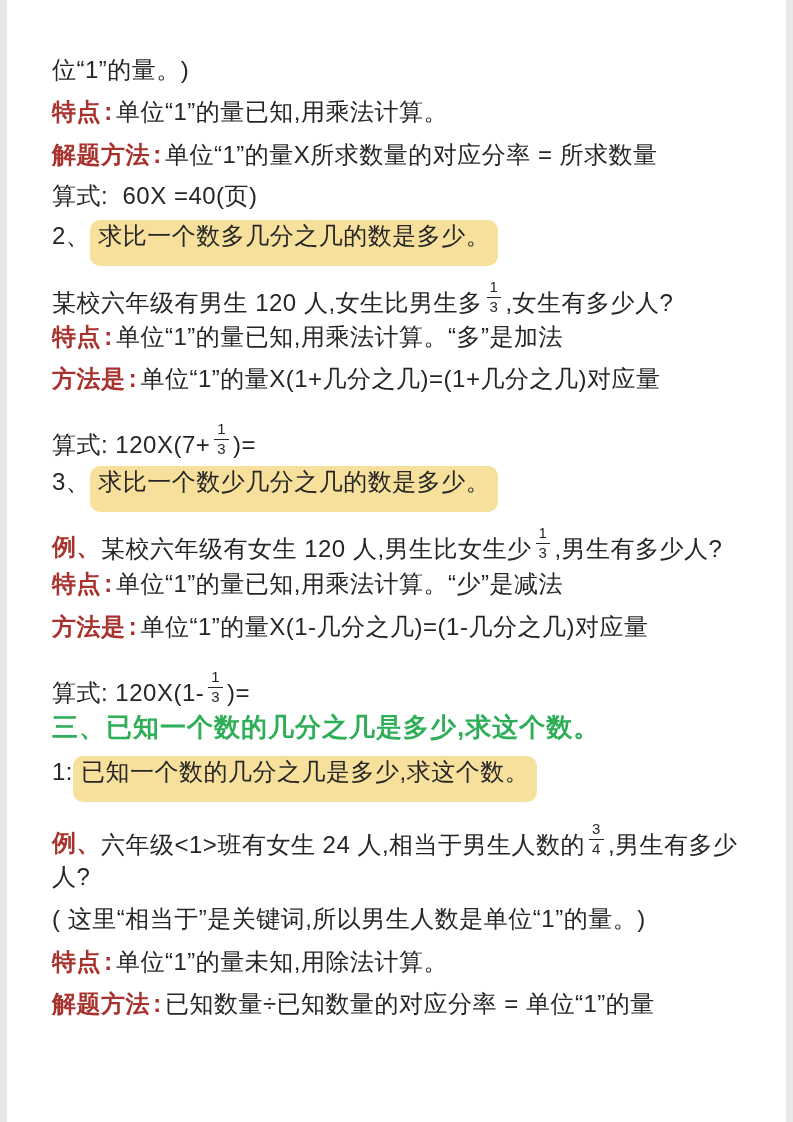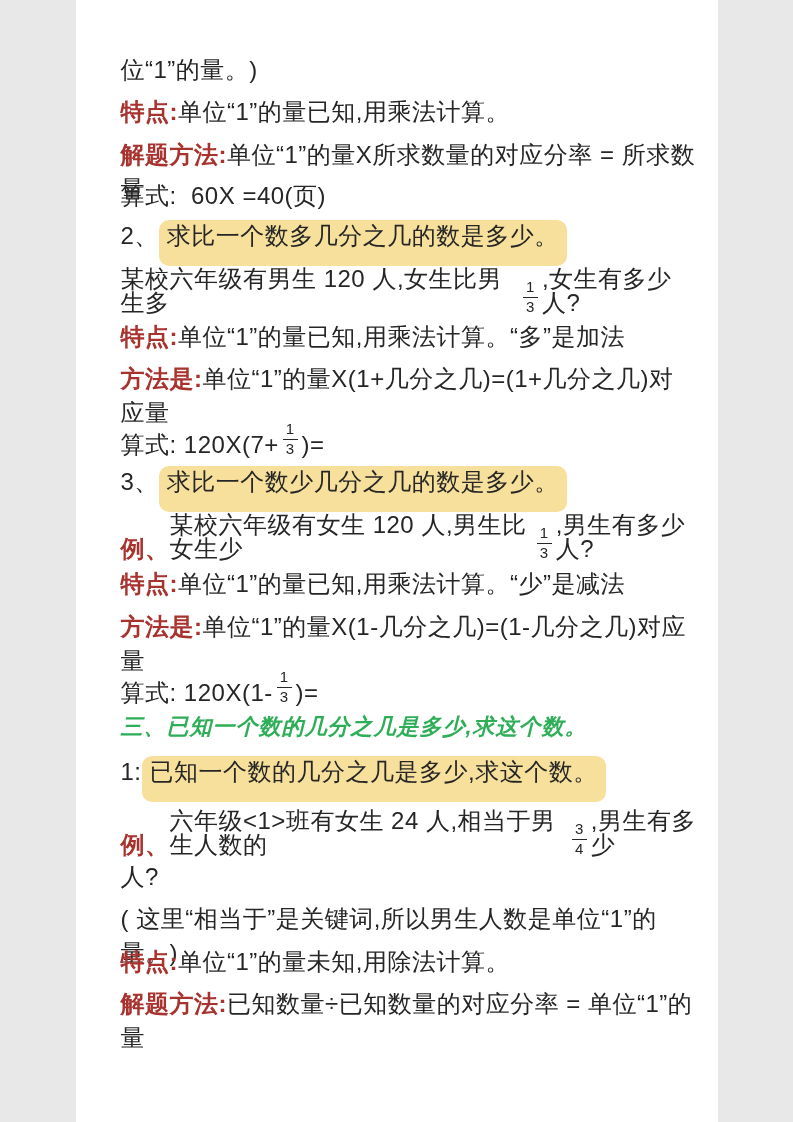--- a/index.html
+++ b/index.html
@@ -2,21 +2,21 @@
 <html style="--page-bg: #ffffff; --text: #262626; --red: #a8322d; --green: #2fae58; --highlight: #f7e09c;"><head>
 <meta charset="utf-8">
 <style>
   html, body {
     margin: 0;
     padding: 0;
     background: #e8e8e8;
   }
   .page {
     position: relative;
-    width: 642px;
+    width: 779px;
     height: 1122px;
     margin: 0 auto;
     background: var(--page-bg, #ffffff);
     font-family: "Liberation Sans", "DejaVu Sans", sans-serif;
     color: var(--text, #262626);
     overflow: hidden;
   }
   .line {
     position: absolute;
     left: 45px;
@@ -28,32 +28,32 @@
   }
   .frac-line {
     display: flex;
     align-items: flex-end;
     height: 58px;
     line-height: 1;
   }
   .red-label {
     color: var(--red, #a8322d);
     font-weight: bold;
+    font-family: Liberation Mono, monospace;
   }
   .hl {
     background: var(--highlight, #f7e09c);
     border-radius: 10px;
     padding: 2px 8px 17px 8px;
   }
   .green-heading {
     color: var(--green, #2fae58);
     font-weight: bold;
-    font-size: 22px;
+    font-size: 26px;
     letter-spacing: 1px;
-    font-style: italic;
   }
   .frac {
     display: inline-flex;
     flex-direction: column;
     align-items: center;
     font-size: 15px;
     line-height: 1.1;
     margin: 0 4px;
     vertical-align: middle;
   }

